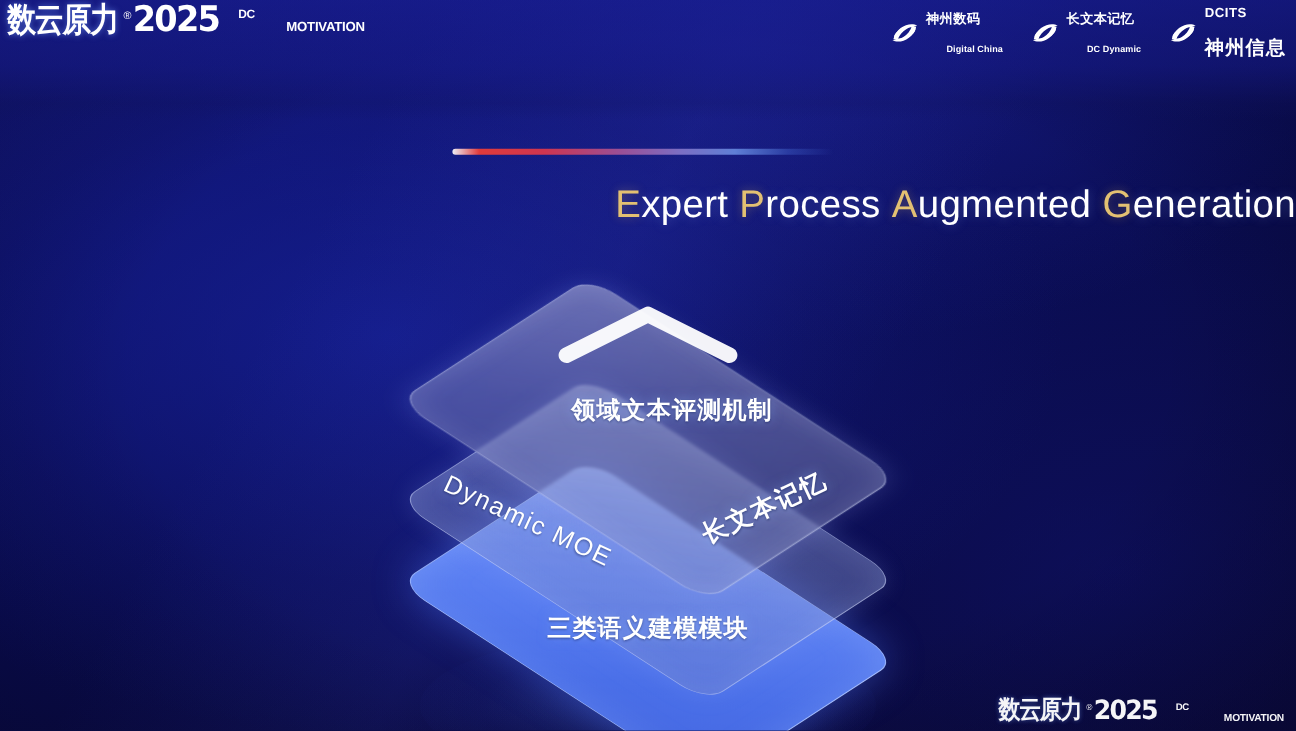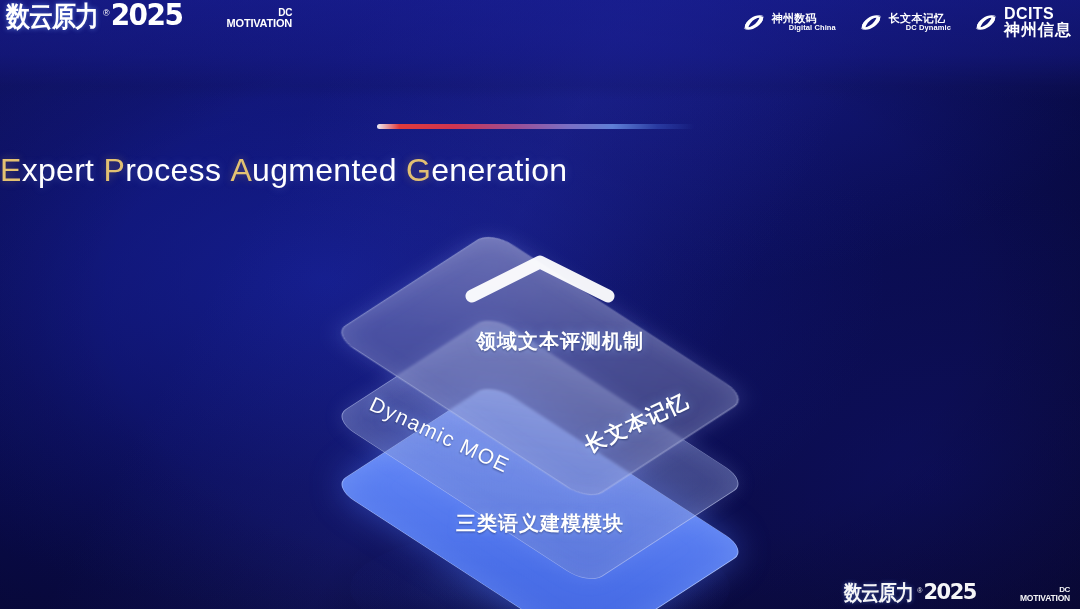--- a/index.html
+++ b/index.html
@@ -56,46 +56,46 @@
     transform:scaleY(1.12) scaleX(0.96);
     transform-origin:bottom left;
   }
   .brand-reg{ font-size:9px; vertical-align:super; line-height:1; position:relative; top:-12px; }
   .brand-year{
     font-size:28px; font-weight:bold; letter-spacing:-1.5px; line-height:1;
     font-family:"DejaVu Sans","Liberation Sans",sans-serif;
     transform:scaleY(1.05);
   }
   .brand-dc-wrap{
-    display:flex; flex-direction:column; line-height:1; margin-left:3px; margin-bottom:1px;align-items:flex-end;
+    display:flex; flex-direction:column; line-height:1; margin-left:15px; margin-bottom:1px;
   }
   .brand-dc{ font-size:10px; font-weight:bold; letter-spacing:-0.4px; }
   .brand-motivation{ font-size:11px; font-weight:bold; letter-spacing:-0.2px;padding-left:40px; }
 
   #live-title{
     position:absolute; left:8px; top:46px;
     font-size:24px; font-weight:bold; color:#ffffff;
     font-family:"DejaVu Sans","Liberation Sans",sans-serif;
     letter-spacing:0.5px;
     text-shadow:0 1px 3px rgba(0,0,0,0.5), 0 0 12px rgba(130,170,255,0.35);
     white-space:nowrap;
   }
 
   
   #partner-logos{
     position:absolute; right:8px; top:6px;
     display:flex; align-items:center; gap:22px;
   }
   .partner{ display:flex; align-items:center; gap:5px; }
   .swirl{ width:26px; height:22px; flex:none; }
-  .partner-txt{ display:flex; flex-direction:column; line-height:1.05; color:#fff; }
+  .partner-txt{ display:flex; flex-direction:column; line-height:1.05; color:#fff;gap:15px; }
   .partner-cn{ font-size:11px; font-weight:bold; letter-spacing:0.3px; white-space:nowrap;
     font-family:"DejaVu Sans","Liberation Sans",sans-serif;}
   .partner-en{ font-size:7.5px; font-weight:bold; letter-spacing:0.1px; white-space:nowrap;padding-left:17px; }
-  .partner-big{ font-size:16px; font-weight:bold; letter-spacing:0.4px; line-height:1; }
+  .partner-big{ font-size:11px; font-weight:bold; letter-spacing:0.4px; line-height:1; }
   .partner-sub-cn{ font-size:16px; font-weight:bold; letter-spacing:1px; white-space:nowrap;
     font-family:"DejaVu Sans","Liberation Sans",sans-serif;}
 
   
   #epag-title{
     position:absolute; left:338px; top:54px;
     font-size:31px; font-weight:bold; white-space:nowrap;
     font-family:"DejaVu Sans","Liberation Sans",sans-serif;
     letter-spacing:0.5px;
   }
@@ -119,21 +119,21 @@
       #9b4f96 44%,
       #7b6fc4 60%,
       #5f7fd6 74%,
       rgba(58,86,190,0.55) 88%,
       rgba(30,40,130,0) 100%);
     filter:blur(0.3px);
   }
 
   #subtitle{
     position:absolute; left:0; top:152px; width:1080px;
-    text-align:left; white-space:nowrap;
+    text-align:right; white-space:nowrap;
     font-size:32px; font-weight:normal;
     font-family:"Liberation Sans","DejaVu Sans",sans-serif;
     color:#ffffff;
     letter-spacing:0.3px;
     text-shadow:0 0 10px rgba(140,170,255,0.30);
   }
   #subtitle .cap{ color:#e3c172; text-shadow:0 0 8px rgba(220,180,90,0.35); }
 
   
   #stack{

